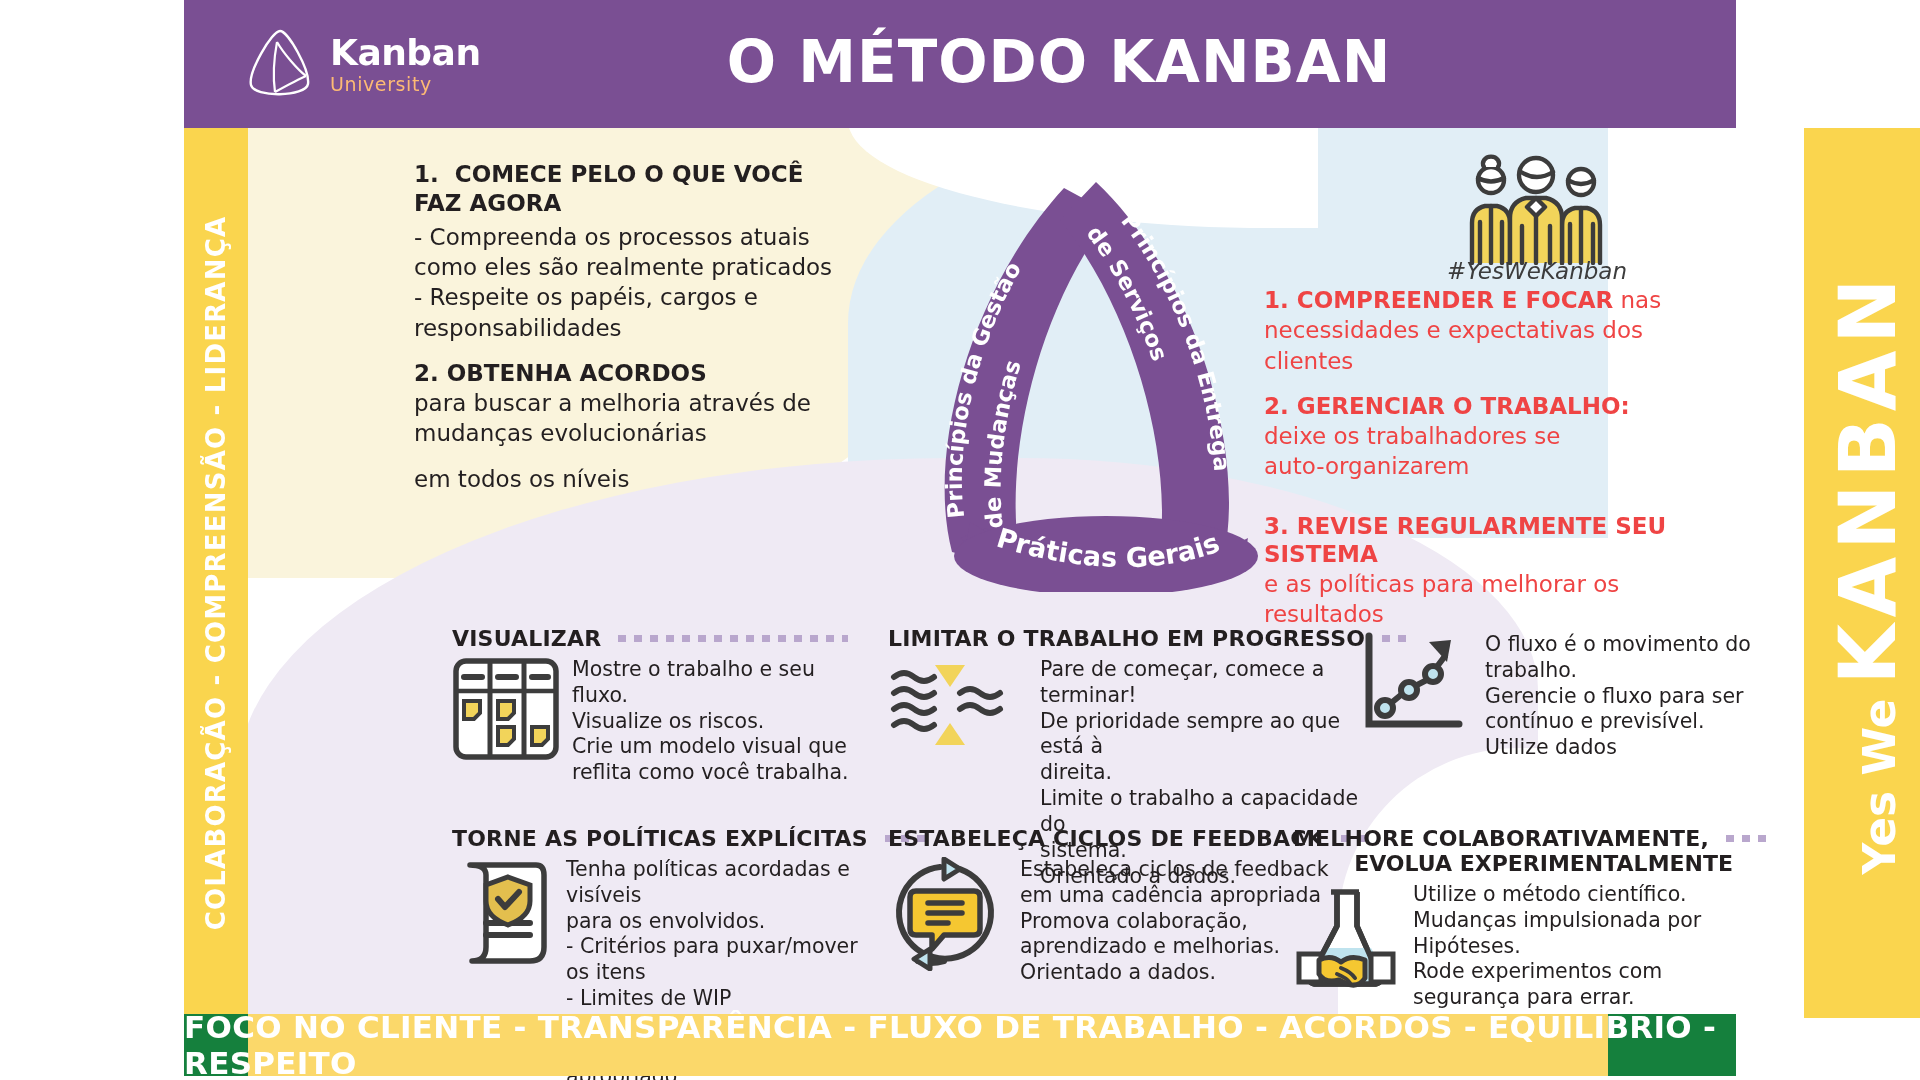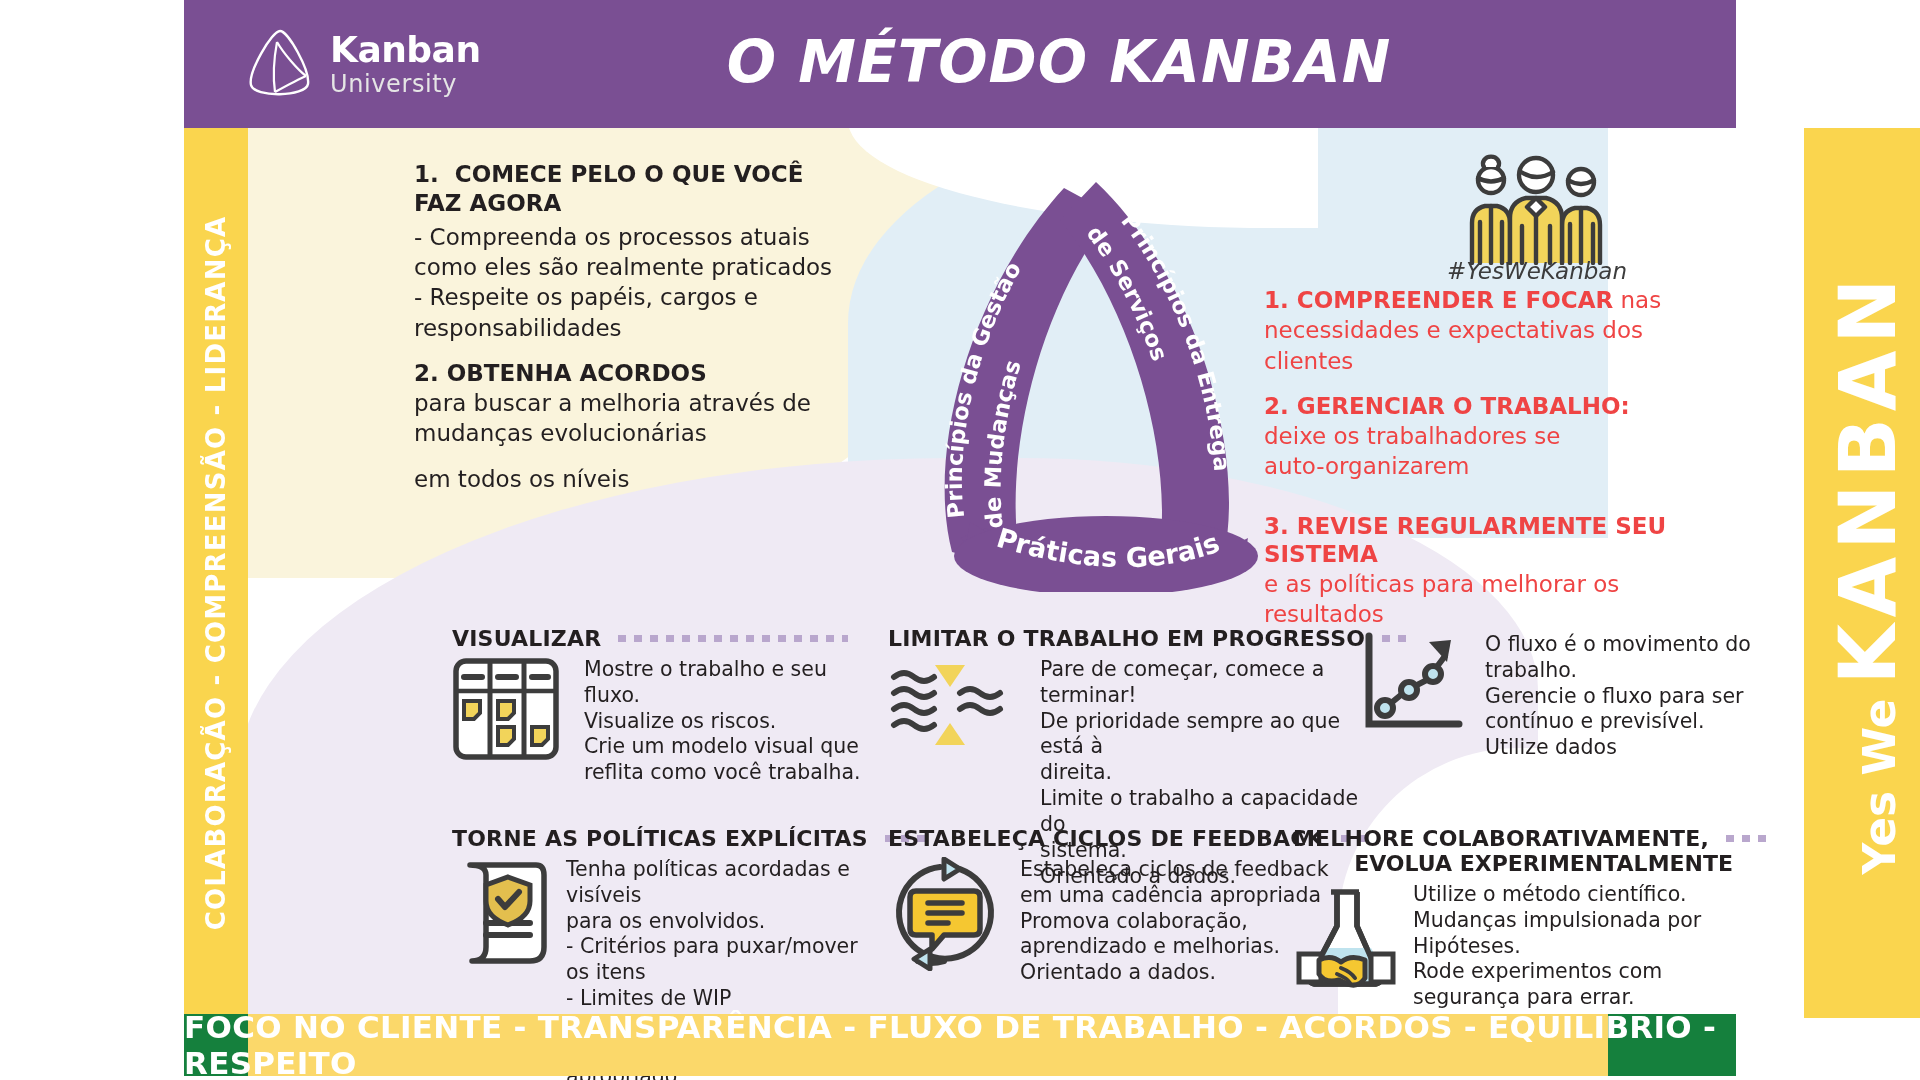--- a/index.html
+++ b/index.html
@@ -9,23 +9,23 @@
 
   
   .header{position:absolute;left:0;top:0;width:1552px;height:128px;background:#7a4f93;}
   .hdr-notch{position:absolute;left:236px;top:128px;width:0;height:0;
              border-left:26px solid transparent;border-right:26px solid transparent;
              border-top:22px solid #7a4f93;}
   .logo-wrap{position:absolute;left:60px;top:26px;display:flex;align-items:center;gap:14px;}
   .logo-mark{width:72px;height:76px;}
   .logo-text{display:flex;flex-direction:column;line-height:1;}
   .logo-k{font-size:36px;font-weight:bold;color:#ffffff;letter-spacing:-.5px;}
-  .logo-u{font-size:24px;color:#e5e5e5;letter-spacing:.6px;margin-top:4px;}
+  .logo-u{font-size:19px;color:#fdba74;letter-spacing:.6px;margin-top:4px;}
   .hdr-title{position:absolute;left:300px;top:28px;width:1150px;text-align:center;
-             color:#ffffff;font-size:58px;font-weight:bold;letter-spacing:1px;font-style:italic;}
+             color:#ffffff;font-size:58px;font-weight:bold;letter-spacing:1px;}
 
   
   .rail-left{position:absolute;left:0;top:128px;width:64px;height:890px;background:#fad54e;}
   .rail-left span{position:absolute;left:50%;top:50%;transform:translate(-50%,-50%) rotate(-90deg);
         white-space:nowrap;color:#ffffff;font-weight:bold;font-size:26px;letter-spacing:1.2px;}
 
   
   .rail-right{position:absolute;right:0;top:128px;width:128px;height:890px;background:#fad54e;}
   .rail-right .vtxt{position:absolute;left:50%;top:50%;transform:translate(-50%,-50%) rotate(-90deg);
         white-space:nowrap;color:#ffffff;font-weight:bold;display:flex;align-items:baseline;gap:14px;}
@@ -230,21 +230,21 @@
         <path d="M38 6 V98 M72 6 V98" stroke="#3c3c3c" stroke-width="5"></path>
         <path d="M12 20 H30 M46 20 H64 M80 20 H96" stroke="#3c3c3c" stroke-width="6" stroke-linecap="round"></path>
         <path d="M4 34 H104" stroke="#3c3c3c" stroke-width="4.5"></path>
         <g fill="#f2d45a" stroke="#3c3c3c" stroke-width="4">
           <path d="M12 44 h16 v12 l-6 6 h-10 z"></path>
           <path d="M46 44 h16 v12 l-6 6 h-10 z"></path>
           <path d="M46 70 h16 v12 l-6 6 h-10 z"></path>
           <path d="M80 70 h16 v12 l-6 6 h-10 z"></path>
         </g>
       </svg>
-      <div class="desc" style="margin-left:24px;white-space:pre-line">Mostre o trabalho e seu fluxo.
+      <div class="desc" style="margin-left:12px;white-space:pre-line">Mostre o trabalho e seu fluxo.
 Visualize os riscos.
 Crie um modelo visual que
 reflita como você trabalha.</div>
     </div>
   </div>
 
   <div class="card c2">
     <div class="ttl"><span>LIMITAR O TRABALHO EM PROGRESSO</span>
       <span class="dots" style="width:24px"></span></div>
     <div class="row">

